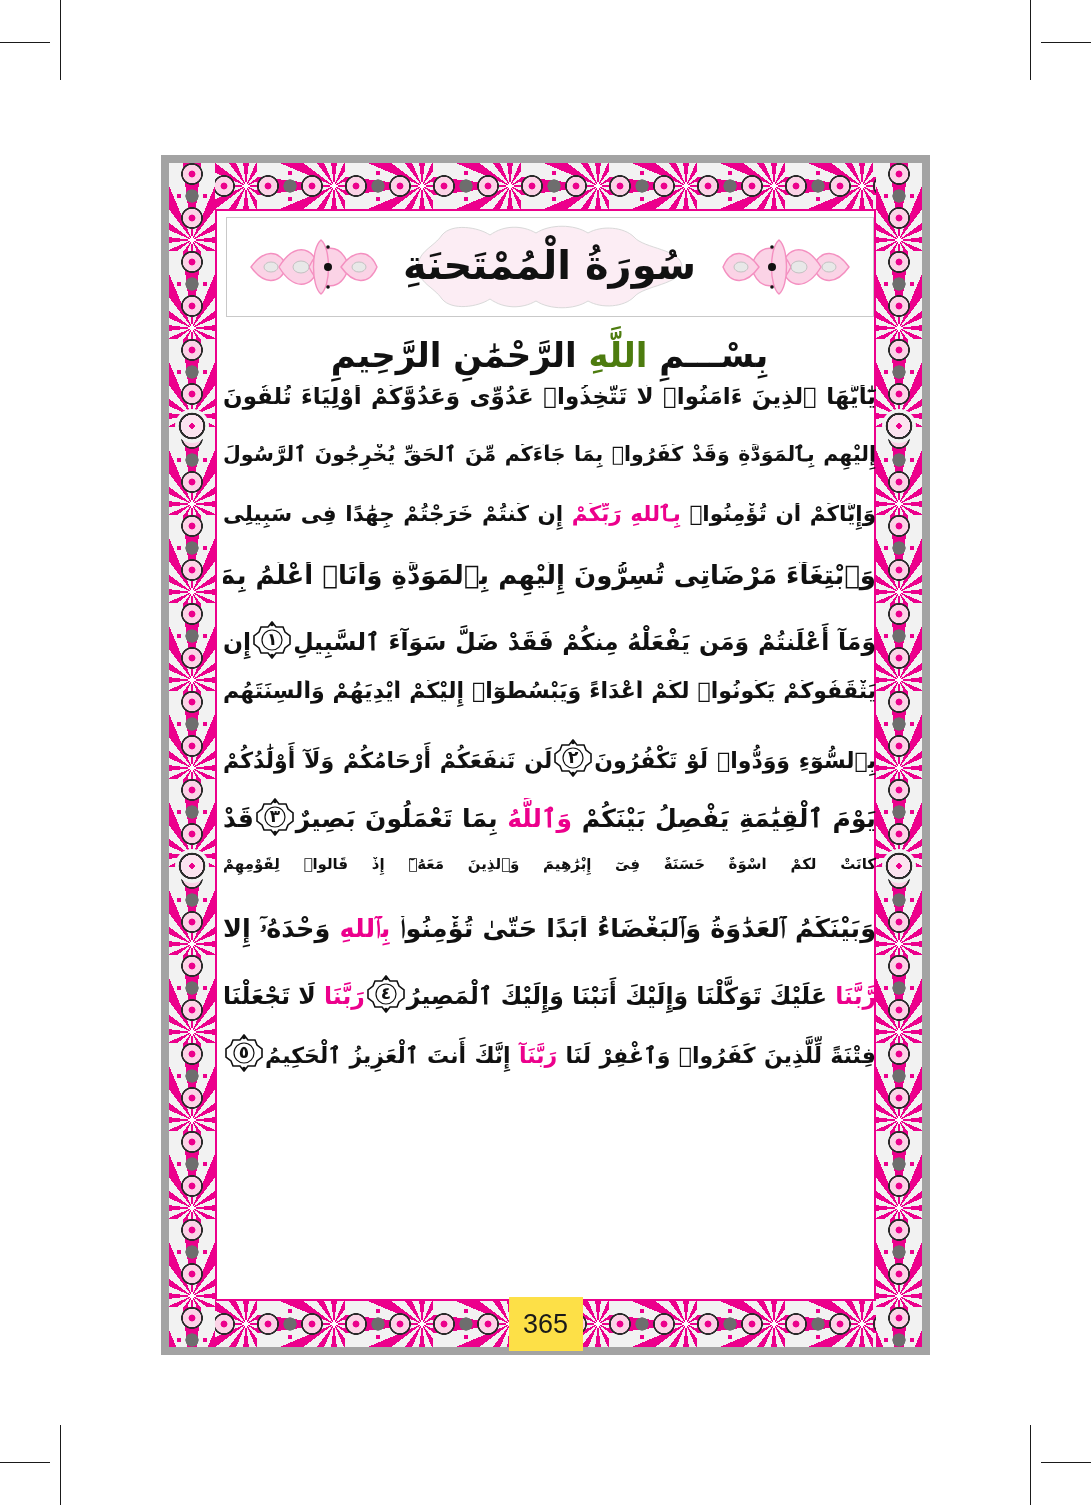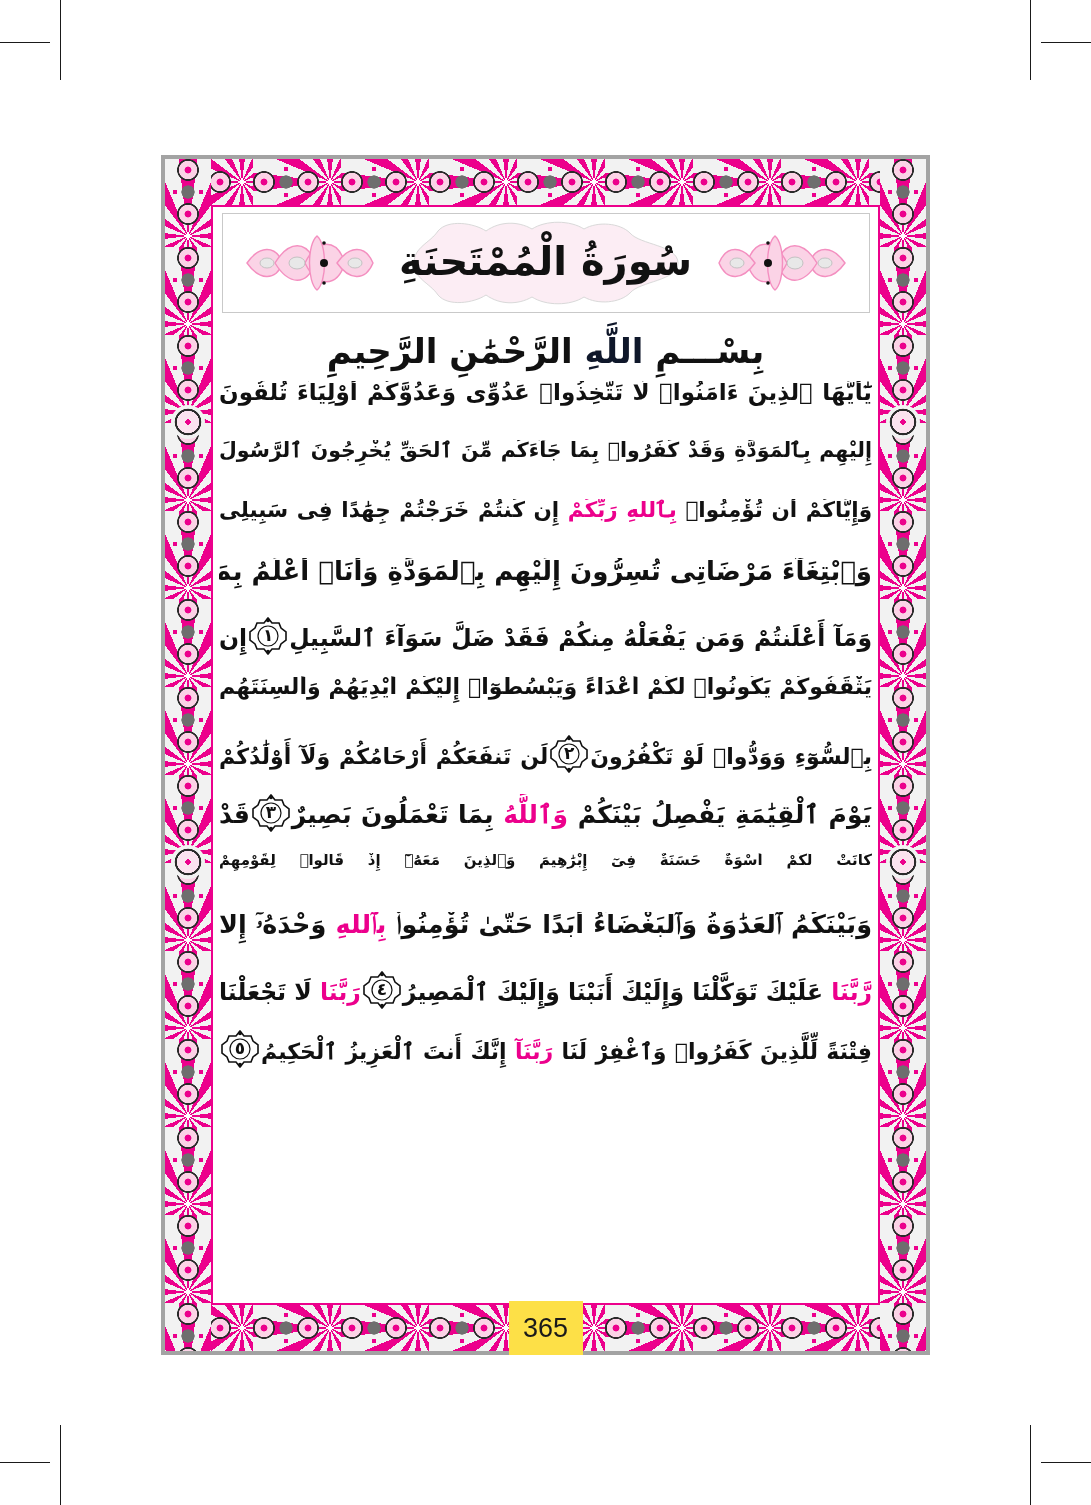--- a/index.html
+++ b/index.html
@@ -35,21 +35,21 @@
   .crop-br-h { left: 1041px; top: 1462px; }
 
   
   #page-frame {
     position: absolute;
     left: 161px;
     top: 155px;
     width: 769px;
     height: 1200px;
     box-sizing: border-box;
-    border: 4px solid #a3a3a3;
+    border: 8px solid #a3a3a3;
     background: #ffffff;
     z-index: 5;
   }
 
   
   .band {
     position: absolute;
     background-color: #f2f2f2;
     background-repeat: repeat;
     z-index: 6;
@@ -206,21 +206,21 @@
     margin-top: 16px;
     text-align: center;
     direction: rtl;
     font-size: 34px;
     font-weight: 700;
     color: #111111;
     line-height: 1.35;
     white-space: nowrap;
     font-family: "DejaVu Sans", "Liberation Sans", sans-serif;
   }
-  #bismillah-line .hl { color: #0f172a; margin-top: 48px; }
+  #bismillah-line .hl { color: #4d7c0f; margin-top: 48px; }
 
   
   #quran-text {
     margin-top: 6px;
     direction: rtl;
   }
   .ayah-line {
     display: flex;
     align-items: center;
     justify-content: space-between;

